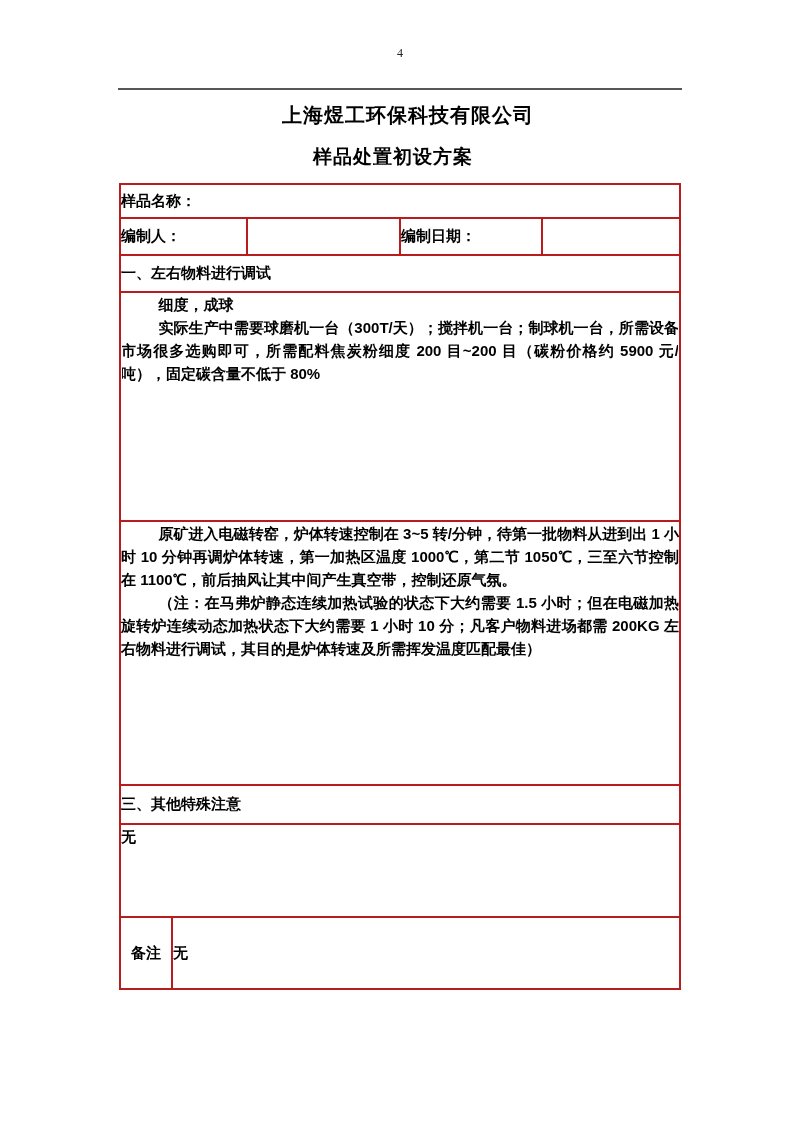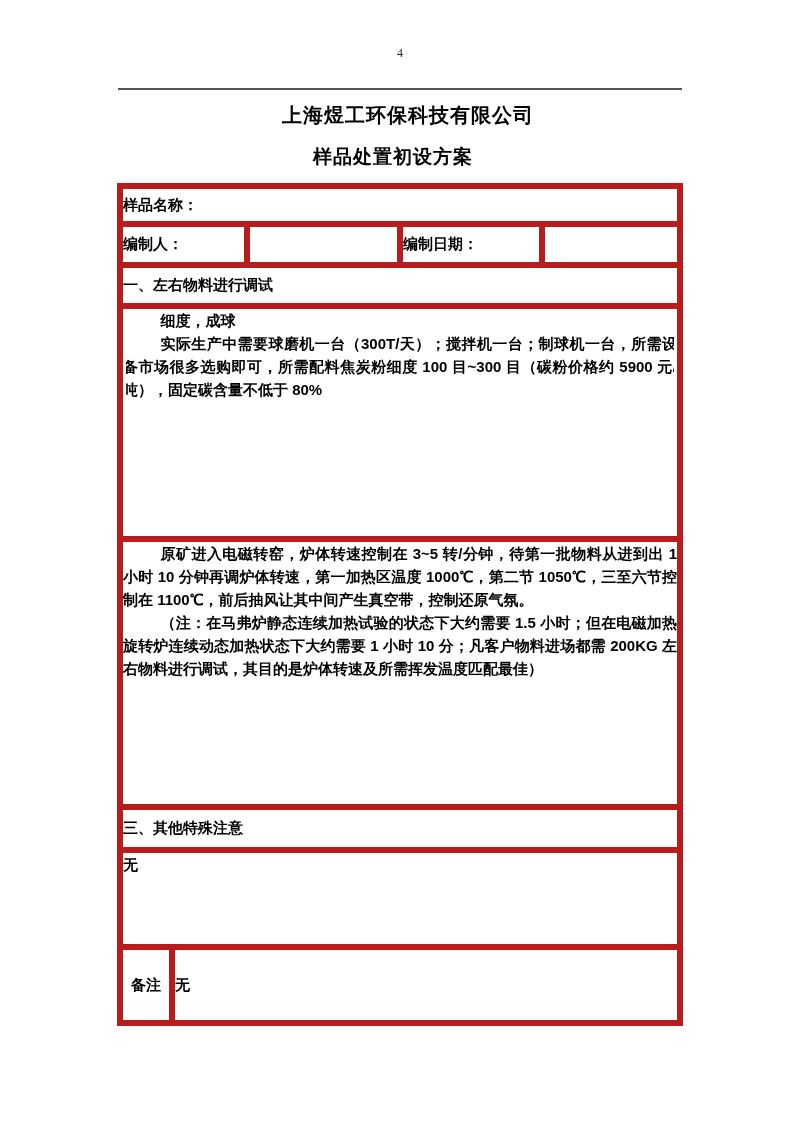--- a/index.html
+++ b/index.html
@@ -47,21 +47,21 @@
     font-weight: 700;
     letter-spacing: 1px;
   }
   table.form-table {
     width: 560px;
     margin: 14px auto 0 auto;
     border-collapse: collapse;
     table-layout: fixed;
   }
   table.form-table td {
-    border: 6px solid #b91c1c;
+    border: 2px solid #b91c1c;
     font-size: 15px;
     font-weight: 700;
     color: #000;
     padding: 0;
     overflow: hidden;
   }
   td.c-label {
     vertical-align: middle;
     padding-left: 8px;
   }
@@ -138,21 +138,21 @@
         <td class="c-blank"></td>
       </tr>
 
       <tr class="r3">
         <td class="c-label" colspan="5">一、左右物料进行调试</td>
       </tr>
 
       <tr class="r4">
         <td class="c-body c-body1" colspan="5">
           <p>细度，成球</p>
-          <p>实际生产中需要球磨机一台（300T/天）；搅拌机一台；制球机一台，所需设备市场很多选购即可，所需配料焦炭粉细度 100 目~300 目（碳粉价格约 5900 元/吨），固定碳含量不低于 80%</p>
+          <p>实际生产中需要球磨机一台（300T/天）；搅拌机一台；制球机一台，所需设备市场很多选购即可，所需配料焦炭粉细度 200 目~200 目（碳粉价格约 5900 元/吨），固定碳含量不低于 80%</p>
         </td>
       </tr>
 
 
       <tr class="r6">
         <td class="c-body c-body2" colspan="5">
           <p>原矿进入电磁转窑，炉体转速控制在 3~5 转/分钟，待第一批物料从进到出 1 小时 10 分钟再调炉体转速，第一加热区温度 1000℃，第二节 1050℃，三至六节控制在 1100℃，前后抽风让其中间产生真空带，控制还原气氛。</p>
           <p>（注：在马弗炉静态连续加热试验的状态下大约需要 1.5 小时；但在电磁加热旋转炉连续动态加热状态下大约需要 1 小时 10 分；凡客户物料进场都需 200KG 左右物料进行调试，其目的是炉体转速及所需挥发温度匹配最佳）</p>
         </td>
       </tr>

